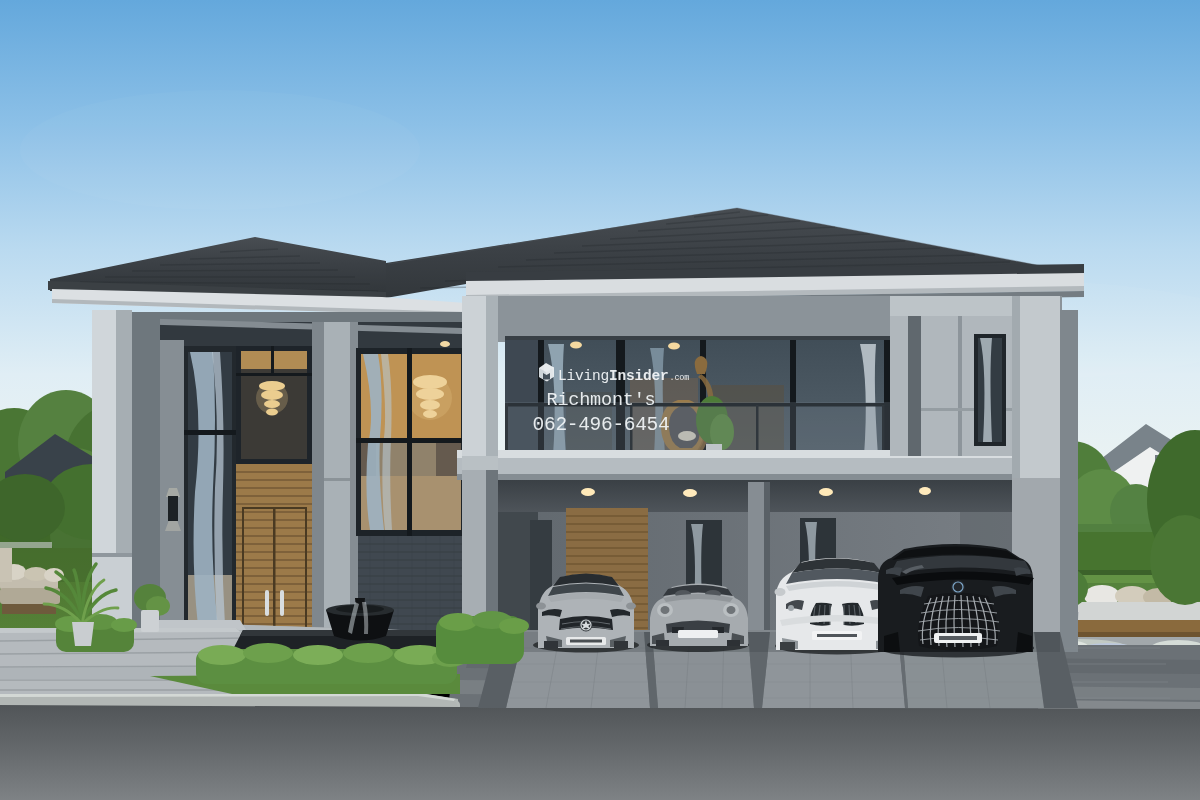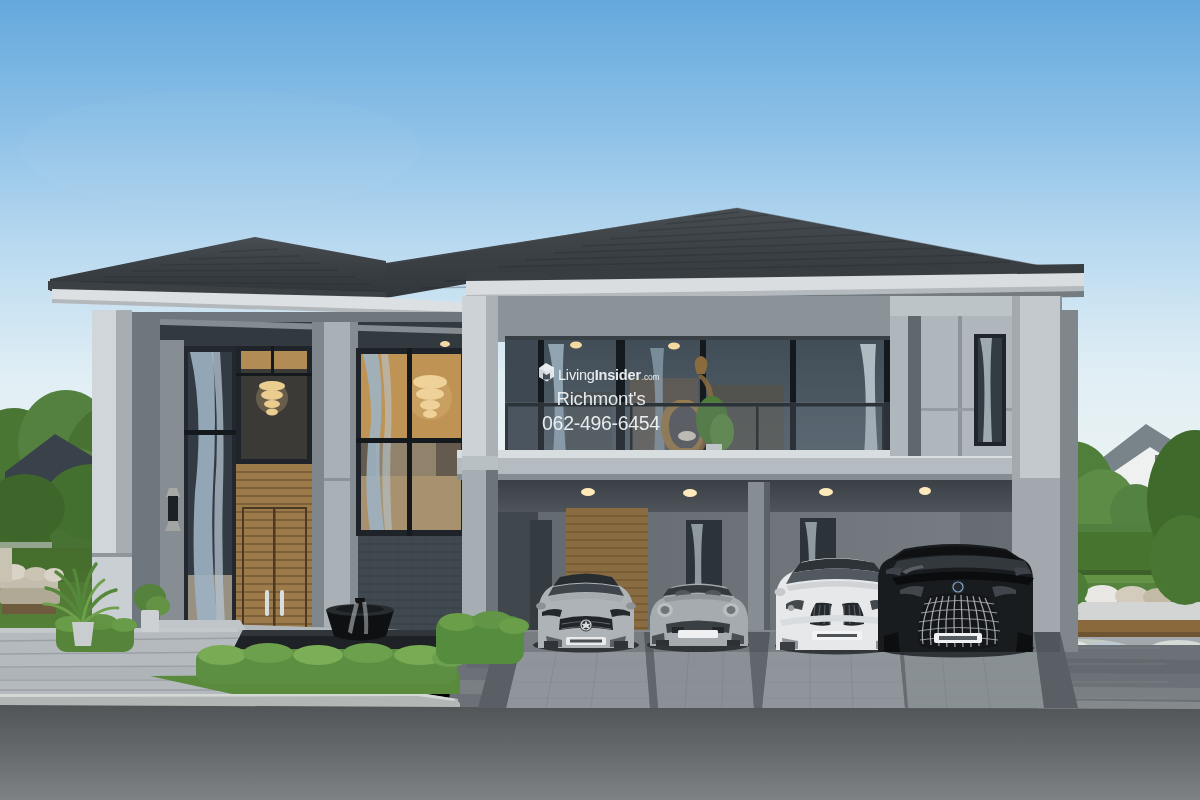--- a/index.html
+++ b/index.html
@@ -1,16 +1,16 @@
 <!DOCTYPE html>
 <html><head>
 <meta charset="utf-8">
 <style>
   html,body{margin:0;padding:0;background:#000;}
-  .scene{width:1200px;height:800px;position:relative;overflow:hidden;font-family:Liberation Sans, sans-serif;text-align:right;}
+  .scene{width:1200px;height:800px;position:relative;overflow:hidden;font-family:Liberation Mono, monospace;text-align:right;}
   svg{display:block;}
 </style>
 </head>
 <body>
 <div class="scene">
 <svg width="1200" height="800" viewBox="0 0 1200 800" xmlns="http://www.w3.org/2000/svg">
 <defs>
   <linearGradient id="sky" x1="0" y1="0" x2="0" y2="1">
     <stop offset="0" stop-color="#64a8dc"></stop>
     <stop offset="0.26" stop-color="#8cc0e7"></stop>

